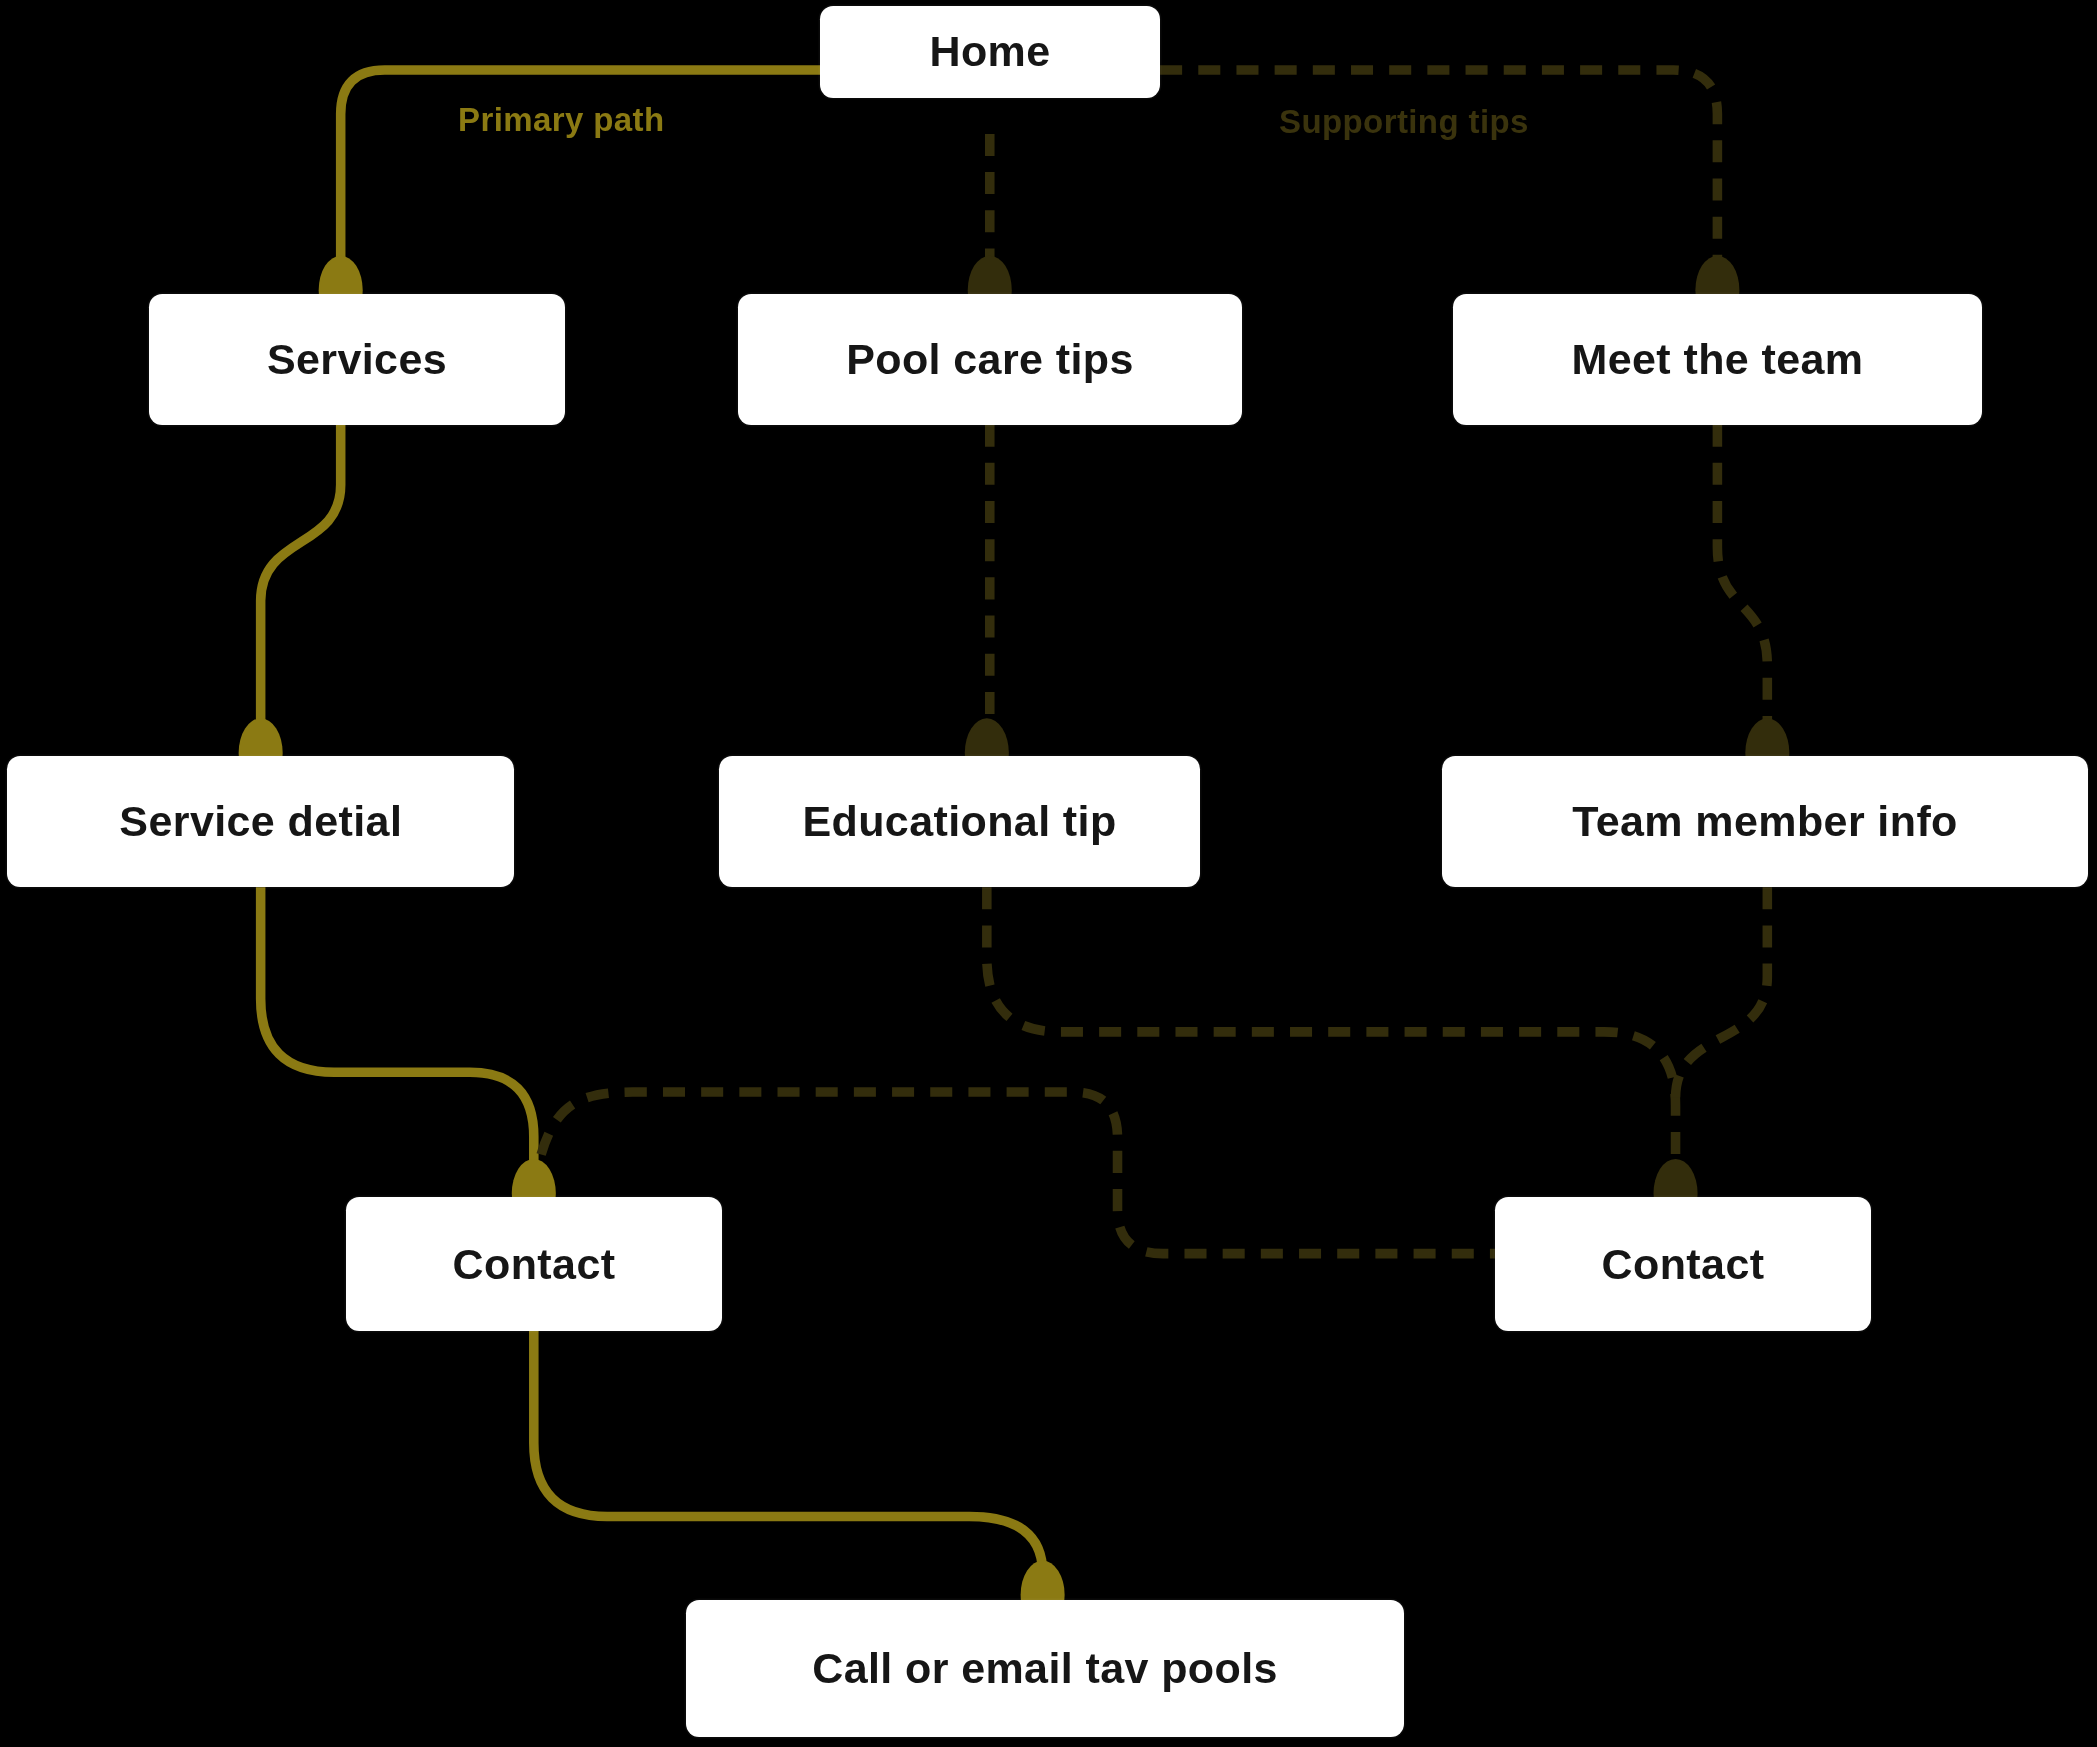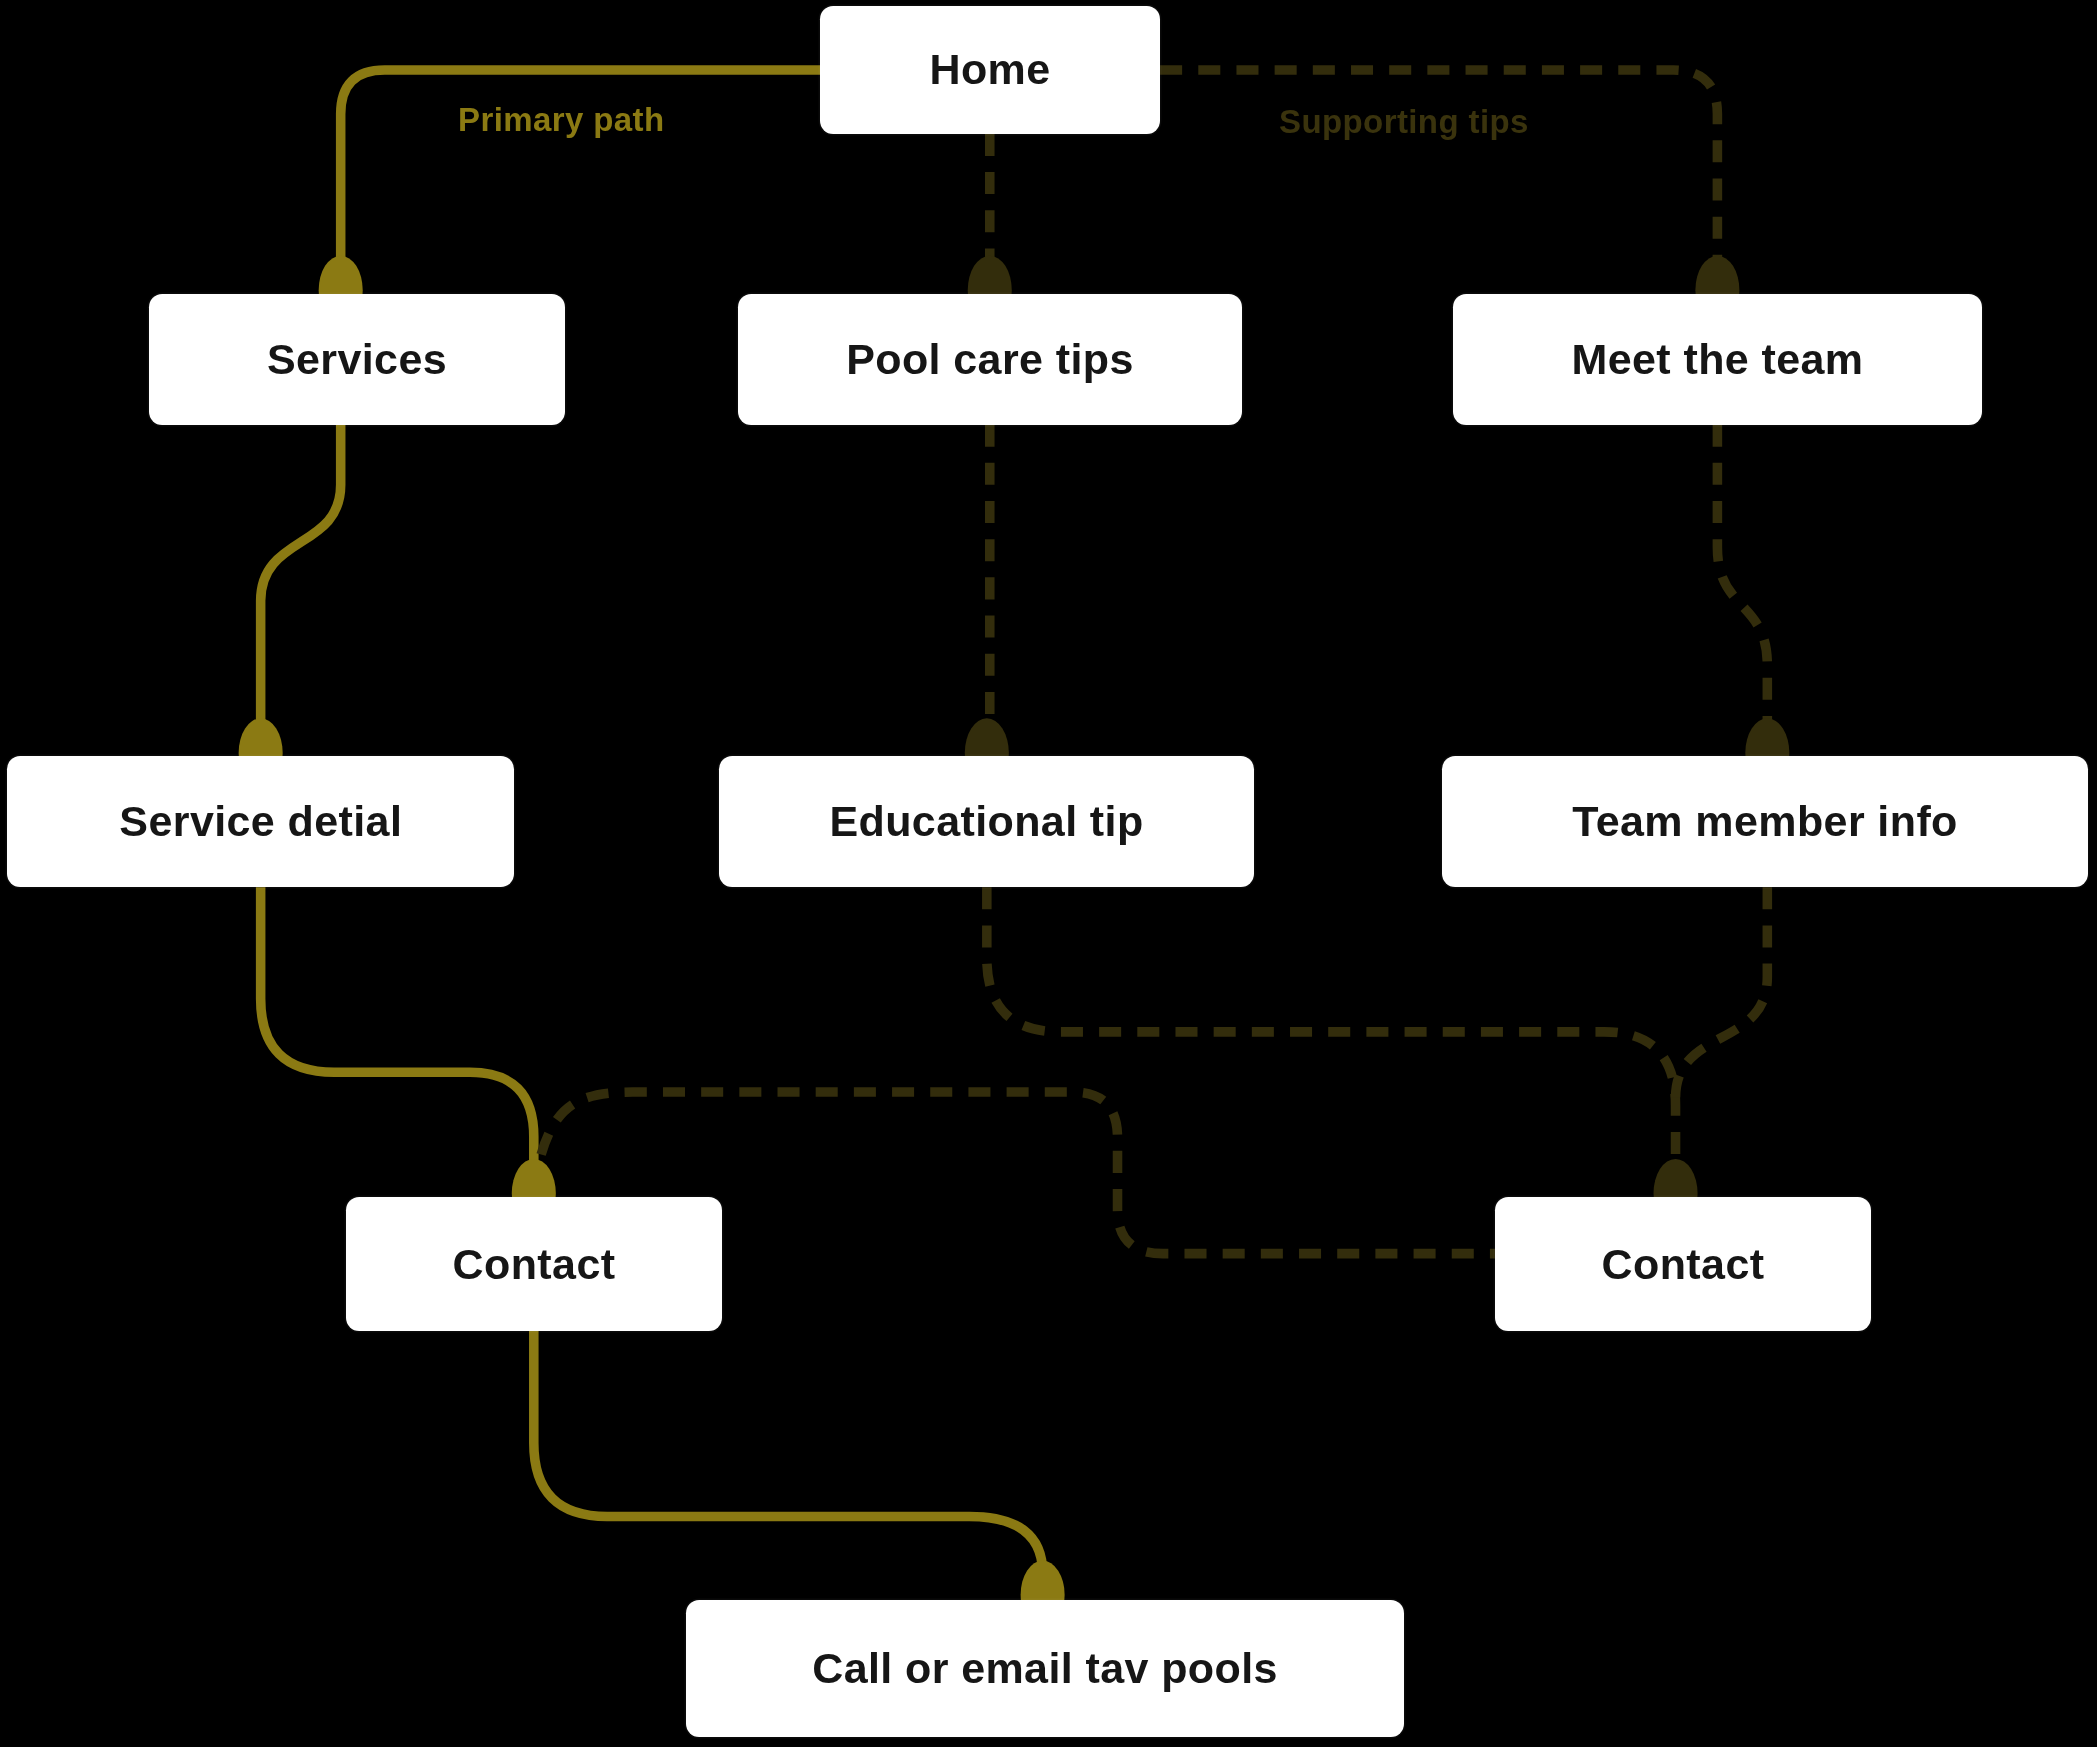--- a/index.html
+++ b/index.html
@@ -60,36 +60,36 @@
       <ellipse cx="1344" cy="1025" rx="30" ry="47" fill="#332d0c"></ellipse>
       <ellipse cx="2407" cy="1025" rx="30" ry="47" fill="#332d0c"></ellipse>
       <ellipse cx="2282" cy="1625" rx="30" ry="47" fill="#332d0c"></ellipse>
     </svg>
 
   <div class="path-label" id="primary-path-label">Primary path</div>
 
   <div class="path-label" id="supporting-path-label">Supporting tips</div>
 
   <div id="nodes-container">
-      <div class="node" style="left: 820px; top: 5.9px; width: 340px; height: 128px;">
+      <div class="node" style="left: 820px; top: 5.9px; width: 340px; height: 92px;">
         <span>Home</span>
       </div>
       <div class="node" style="left: 149px; top: 294px; width: 416px; height: 131px;">
         <span>Services</span>
       </div>
       <div class="node" style="left: 738px; top: 294px; width: 504px; height: 131px;">
         <span>Pool care tips</span>
       </div>
       <div class="node" style="left: 1453px; top: 294px; width: 529px; height: 131px; align-items: center;">
         <span>Meet the team</span>
       </div>
       <div class="node" style="left: 7.3px; top: 756px; width: 507px; height: 131px;">
         <span>Service detial</span>
       </div>
-      <div class="node" style="left: 719px; top: 756px; width: 535px; height: 131px;">
+      <div class="node" style="left: 719px; top: 756px; width: 481px; height: 131px;">
         <span>Educational tip</span>
       </div>
       <div class="node" style="left: 1442px; top: 756px; width: 646px; height: 131px;">
         <span>Team member info</span>
       </div>
       <div class="node" style="left: 346px; top: 1197px; width: 376px; height: 134px;">
         <span>Contact</span>
       </div>
       <div class="node" style="left: 1495px; top: 1197px; width: 376px; height: 134px;">
         <span>Contact</span>

